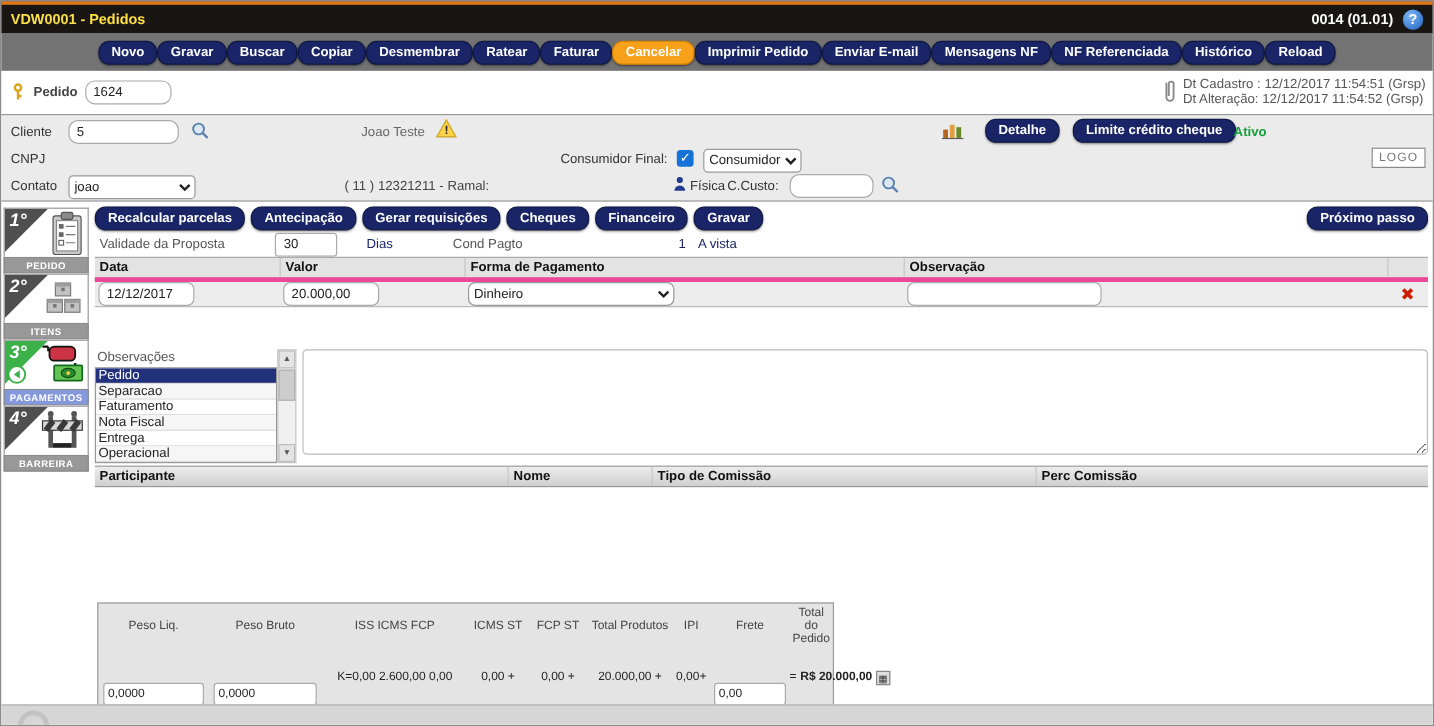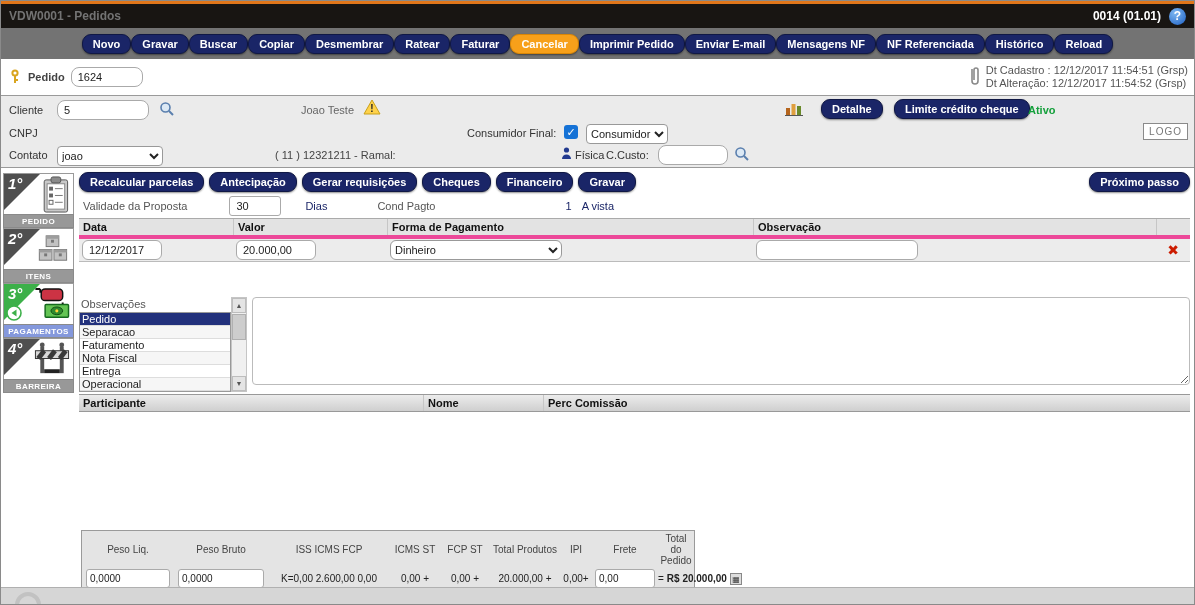--- a/index.html
+++ b/index.html
@@ -2,21 +2,21 @@
 <html><head>
 <meta charset="utf-8">
 <style>
   * { margin:0; padding:0; box-sizing:border-box; }
   html,body { background:#fff; }
   body { font-family:"Liberation Sans","DejaVu Sans",sans-serif; font-size:11px; color:#333; }
   .window { position:relative; width:1195px; height:605px; border:1px solid #8a8a8a; background:#fff; overflow:hidden; }
 
   
   .titlebar { height:27px; background:#181512; border-top:3px solid #e0761a; display:flex; align-items:center; justify-content:space-between; padding:0 8px; }
-  .titlebar .ttl { color:#737373; font-weight:bold; font-size:12px; }
+  .titlebar .ttl { color:#fde047; font-weight:bold; font-size:12px; }
   .titlebar .right { display:flex; align-items:center; gap:8px; }
   .titlebar .ver { color:#fff; font-weight:bold; font-size:12px; }
   .help { width:17px; height:17px; border-radius:50%; background:radial-gradient(circle at 35% 30%, #7db7f2, #1d5fc2); color:#fff; font-weight:bold; font-size:12px; text-align:center; line-height:17px; cursor:pointer; }
 
   
   .toolbar { height:31px; display:flex; align-items:center; justify-content:center; padding:0 7px; background:#737373; }
   .btn { background:#1a2567; color:#fff; border:1px solid #101845; border-radius:9px; font-size:11px; font-weight:bold; padding:3px 10px; cursor:pointer; box-shadow:0 1px 2px rgba(0,0,0,.45); white-space:nowrap; font-family:inherit; }
   .btn.orange { background:#f7a01a; border-color:#d88607; }
 
   
@@ -83,21 +83,21 @@
   .part-header div:first-child { border-left:none; }
   .part-empty { height:118px; }
 
   
   .totals { width:614px; border:1px solid #9a9a9a; background:#e4e4e4; margin-left:2px; }
   .totals .labels, .totals .values { display:grid; grid-template-columns:92px 94px 122px 50px 50px 70px 32px 66px 1fr; align-items:center; }
   .totals .labels { min-height:32px; }
   .totals .labels div { text-align:center; color:#444; font-size:10px; line-height:11px; padding:2px 1px; }
   .totals .values { margin-top:1px; }
   .totals .values .vcell { text-align:center; color:#222; font-size:10px; white-space:nowrap; }
-  .totals .inp { border-radius:3px; height:19px; font-size:10px; padding:0 3px; }
+  .totals .inp { border-radius:3px; height:19px; font-size:10px; padding:0 3px;margin-top:28px; }
   .calc-icon { display:inline-block; width:12px; height:12px; background:#ddd; border:1px solid #888; font-size:8px; line-height:11px; text-align:center; color:#333; vertical-align:middle; cursor:pointer; }
 
   .bottom-strip { position:absolute; left:0; right:0; bottom:0; height:17px; background:#d6d6d6; border-top:1px solid #b0b0b0; }
   .bottom-strip .circle { position:absolute; left:14px; top:4px; width:26px; height:26px; border-radius:50%; border:4px solid #c2c2c2; background:#d6d6d6; }
 
   .mag { cursor:pointer; }
   .total-cell { display:flex; align-items:center; gap:3px; justify-content:flex-end; padding-right:2px; font-size:10px; white-space:nowrap; }
 </style>
 </head>
 <body>
@@ -174,21 +174,21 @@
     <span class="abs lbl" style="left:466px;top:31px;">Consumidor Final:</span>
     <span class="abs checkbox" style="left:563px;top:29px;">✓</span>
     <select class="abs" style="left:585px;top:28px;width:82px;">
         <option>Consumidor</option>
       </select>
     <span class="abs logo-box" style="right:6px;top:27px;">LOGO</span>
     <span class="abs lbl" style="left:8px;top:53px;">Contato</span>
     <select class="abs" style="left:56px;top:50px;width:106px;">
         <option>joao</option>
       </select>
-    <span class="abs phone" style="left:274px;top:53px;">(  11  )  12321211   - Ramal:</span>
+    <span class="abs phone" style="left:286px;top:53px;">(  11  )  12321211   - Ramal:</span>
     <svg class="abs" style="left:560px;top:51px;" width="11" height="13" viewBox="0 0 11 13">
         <circle cx="5.5" cy="3" r="2.6" fill="#223a8f"></circle>
         <path d="M1 12 a4.5 4.5 0 0 1 9 0 z" fill="#223a8f"></path>
       </svg>
     <span class="abs lbl" style="left:574px;top:53px;">Física</span>
     <span class="abs lbl" style="left:605px;top:53px;">C.Custo:</span>
     <input class="inp" style="position: absolute; left: 657px; top: 49px; width: 70px;" value="">
     <svg class="abs mag" style="left:733px;top:50px;" width="16" height="16" viewBox="0 0 16 16">
         <circle cx="6.5" cy="6.5" r="4.5" fill="#dce9f5" stroke="#5a7fae" stroke-width="1.6"></circle>
         <line x1="10" y1="10" x2="14" y2="14" stroke="#5a7fae" stroke-width="2"></line>
@@ -348,20 +348,21 @@
             <div class="arr">▼</div>
           </div>
         </div>
         <textarea class="obs" style=""></textarea>
       </div>
 
 
       <div class="part-header">
         <div>Participante</div>
         <div>Nome</div>
+        <div>Tipo de Comissão</div>
         <div>Perc Comissão</div>
       </div>
 
       <div class="part-empty"></div>
 
       <div class="totals">
         <div class="labels">
           <div>Peso Liq.</div>
           <div>Peso Bruto</div>
           <div>ISS   ICMS   FCP</div>

